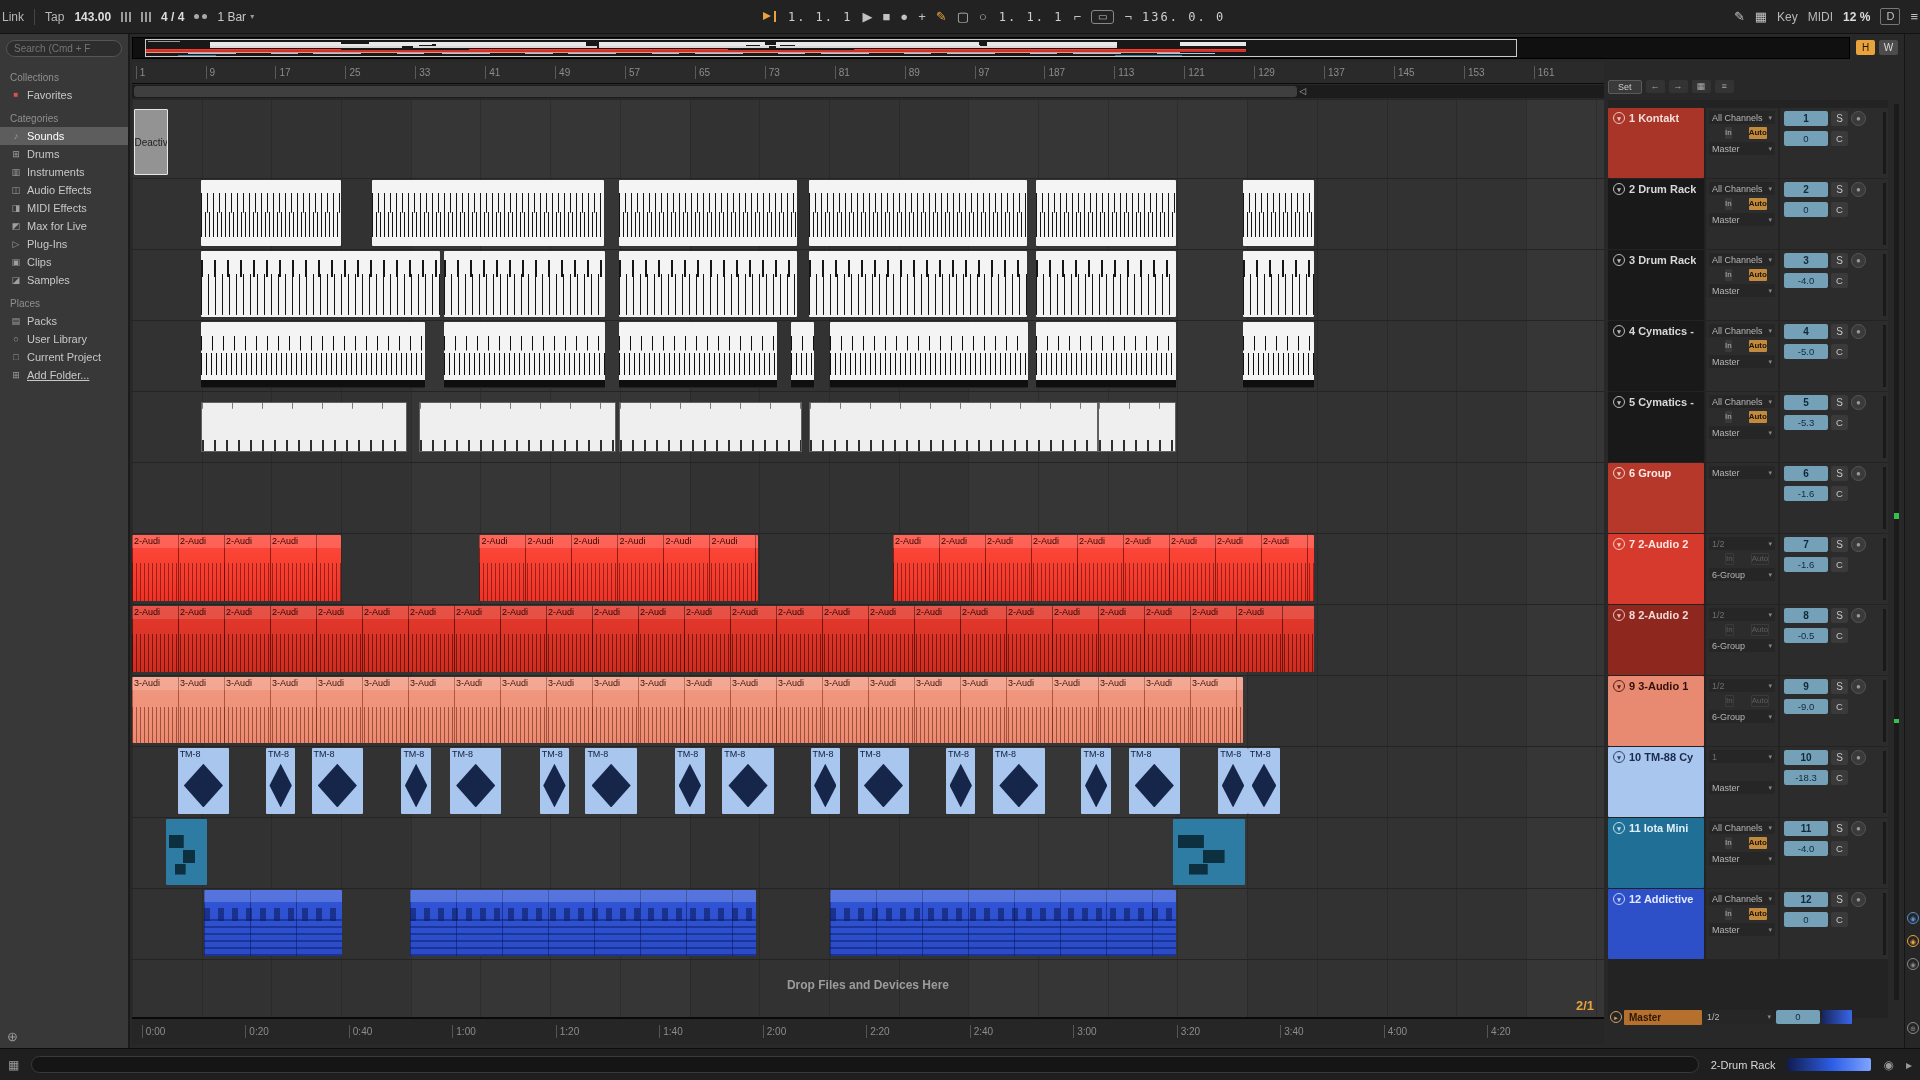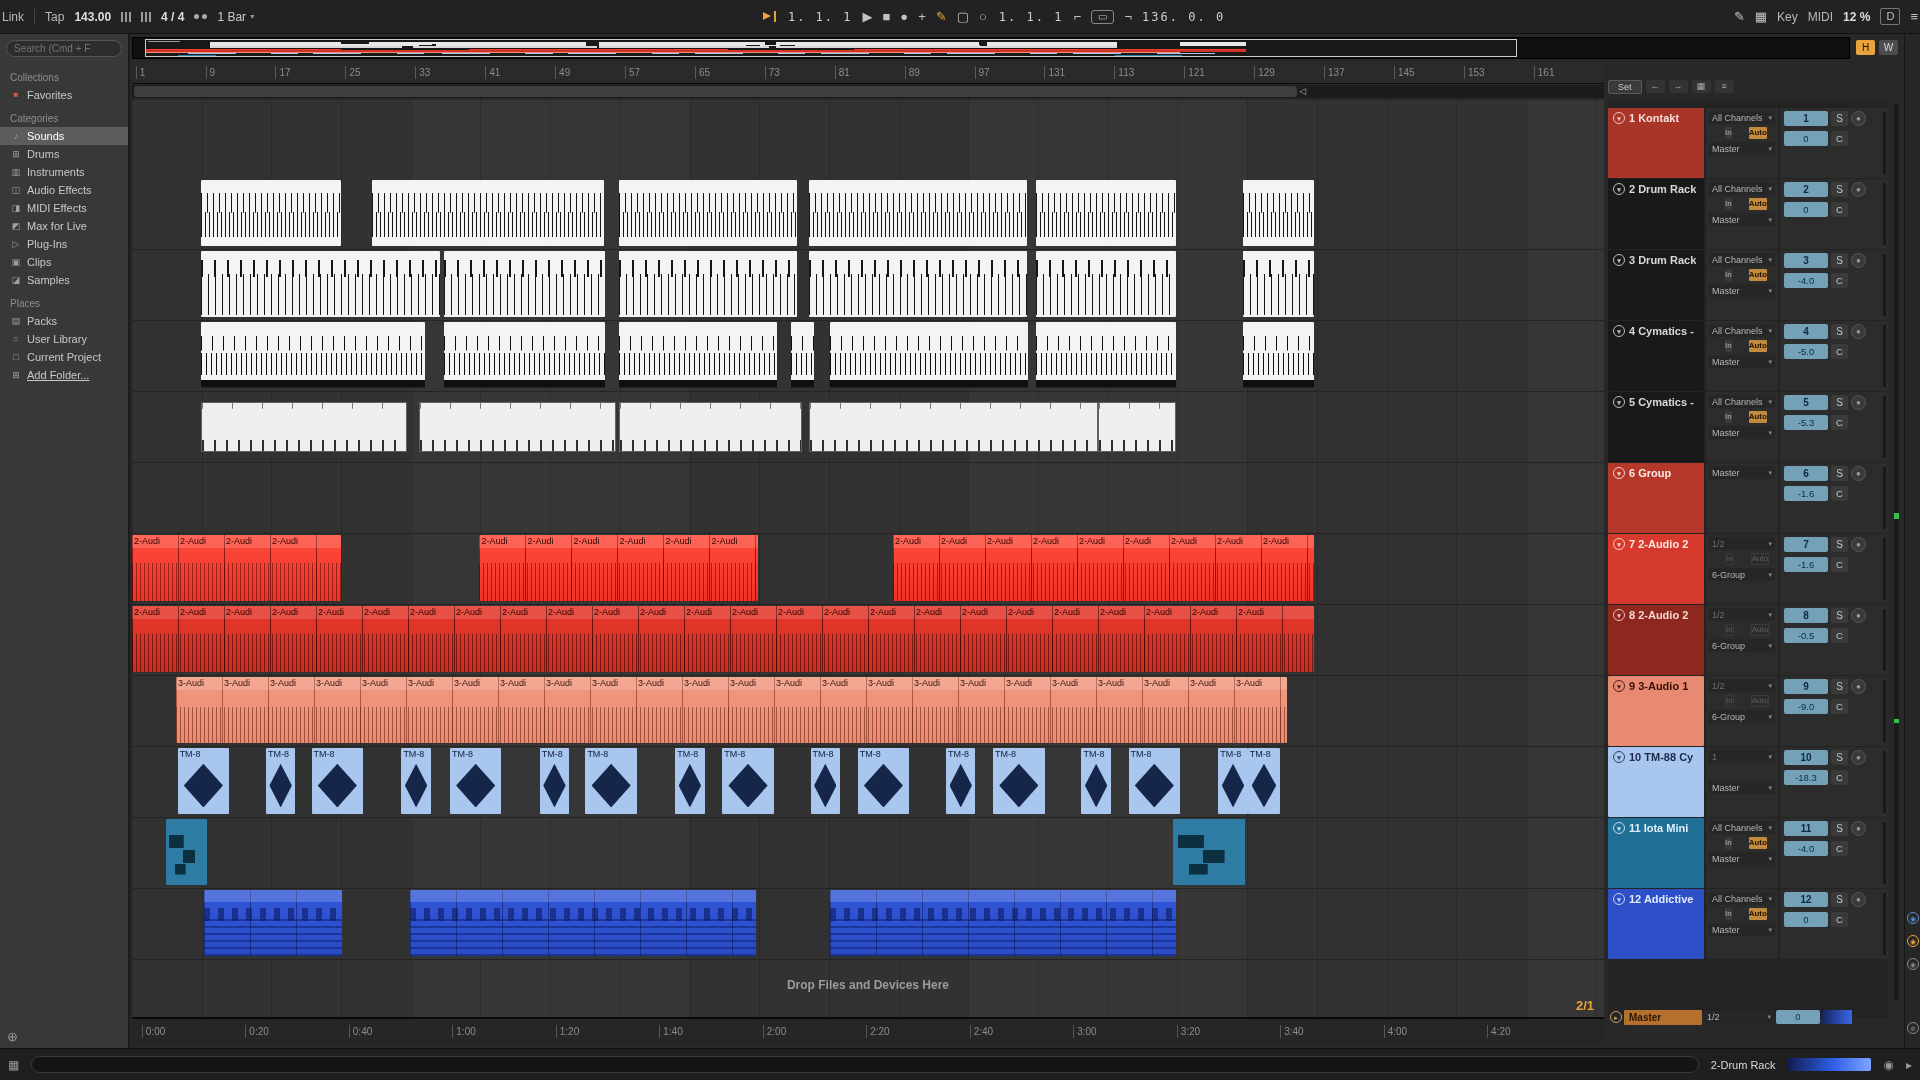--- a/index.html
+++ b/index.html
@@ -387,36 +387,39 @@
       <span class="bar-num" style="left: 14.497%;">25</span>
       <span class="bar-num" style="left: 19.246%;">33</span>
       <span class="bar-num" style="left: 23.995%;">41</span>
       <span class="bar-num" style="left: 28.744%;">49</span>
       <span class="bar-num" style="left: 33.493%;">57</span>
       <span class="bar-num" style="left: 38.242%;">65</span>
       <span class="bar-num" style="left: 42.991%;">73</span>
       <span class="bar-num" style="left: 47.74%;">81</span>
       <span class="bar-num" style="left: 52.489%;">89</span>
       <span class="bar-num" style="left: 57.238%;">97</span>
-      <span class="bar-num" style="left: 61.987%;">131</span>
+      <span class="bar-num" style="left: 61.987%;">187</span>
       <span class="bar-num" style="left: 66.736%;">113</span>
       <span class="bar-num" style="left: 71.485%;">121</span>
       <span class="bar-num" style="left: 76.234%;">129</span>
       <span class="bar-num" style="left: 80.983%;">137</span>
       <span class="bar-num" style="left: 85.732%;">145</span>
       <span class="bar-num" style="left: 90.481%;">153</span>
       <span class="bar-num" style="left: 95.23%;">161</span>
     </div>
   <div class="hscroll">
     <div class="hhandle"></div>
     <span class="hmark">◁</span>
   </div>
   <div class="lanes" id="lanes">
     <div class="drop-hint">Drop Files and Devices Here</div>
     <div class="zoomnum">2/1</div>
+  <div class="lane" style="top: 8px;">
+        <div class="clip disabled" style="left: 0.15%; width: 2.3%;">Deactiv</div>
+      </div>
       <div class="lane" style="top: 79px;">
         <div class="clip midi-dense" style="left: 4.7%; width: 9.5%;"></div>
         <div class="clip midi-dense" style="left: 16.3%; width: 15.8%;"></div>
         <div class="clip midi-dense" style="left: 33.1%; width: 12.1%;"></div>
         <div class="clip midi-dense" style="left: 46%; width: 14.8%;"></div>
         <div class="clip midi-dense" style="left: 61.4%; width: 9.5%;"></div>
         <div class="clip midi-dense" style="left: 75.5%; width: 4.8%;"></div>
       </div>
       <div class="lane" style="top: 150px;">
         <div class="clip midi-tall" style="left: 4.7%; width: 16.2%;"></div>
@@ -501,21 +504,21 @@
             <span>2-Audi</span>
             <span>2-Audi</span>
             <span>2-Audi</span>
             <span>2-Audi</span>
             <span>2-Audi</span>
             <span>2-Audi</span>
           </div>
         </div>
       </div>
       <div class="lane" style="top: 576px;">
-        <div class="clip audio-salmon" style="left: 0%; width: 75.5%; margin-left: 44px;">
+        <div class="clip audio-salmon" style="left: 0%; width: 75.5%;">
           <div class="clip-labels">
             <span>3-Audi</span>
             <span>3-Audi</span>
             <span>3-Audi</span>
             <span>3-Audi</span>
             <span>3-Audi</span>
             <span>3-Audi</span>
             <span>3-Audi</span>
             <span>3-Audi</span>
             <span>3-Audi</span>

